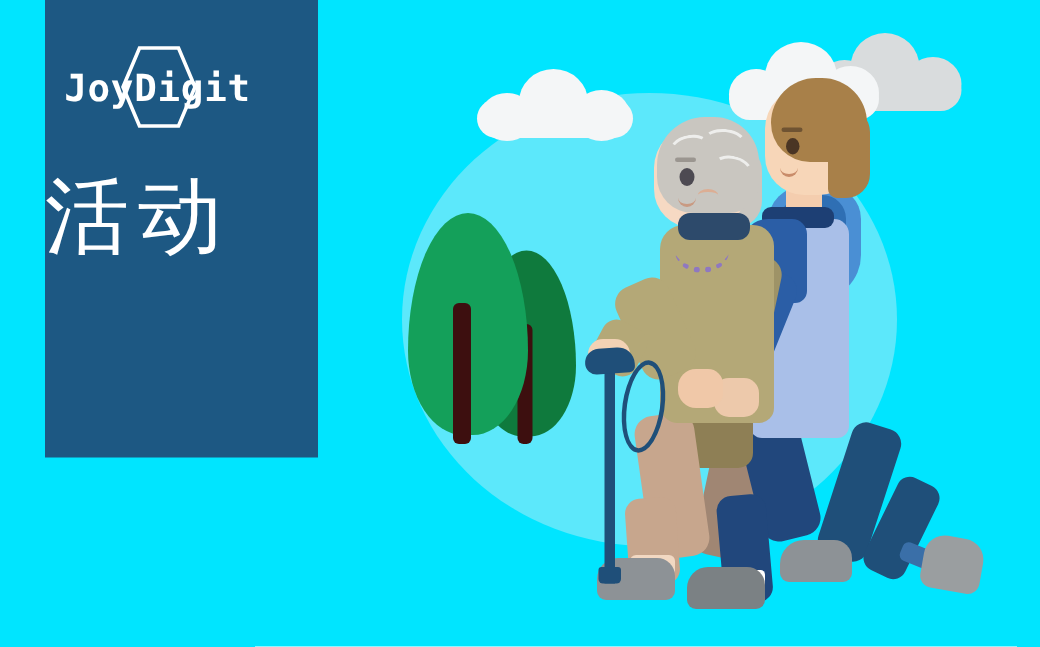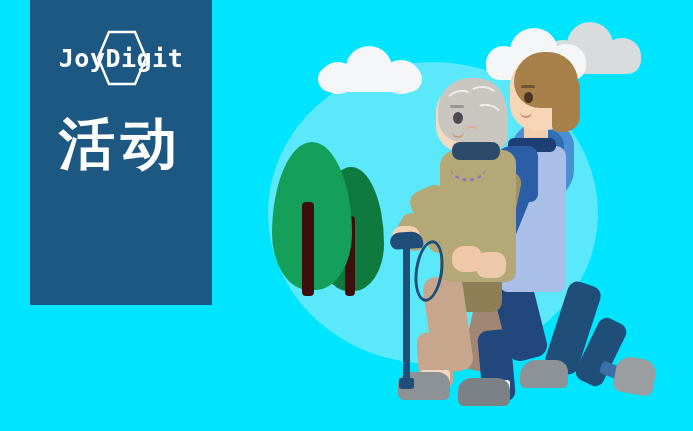--- a/index.html
+++ b/index.html
@@ -171,21 +171,21 @@
   
   #panel {
     position: absolute;
     left: 30px;
     top: 0;
     width: 182px;
     height: 305px;
     background: #1d5883;
     display: flex;
     flex-direction: column;
-    align-items: center;
+    align-items: flex-start;
   }
   #logo-wrap {
     position: relative;
     width: 150px;
     height: 58px;
     margin-top: 30px;
   }
   #logo-hex {
     position: absolute;
     left: 50px; top: 0;
@@ -206,21 +206,21 @@
     margin-top: 8px;
     color: #ffffff;
     font-size: 21px;
     font-weight: bold;
     letter-spacing: 2px;
   }
   #title-cn {
     margin-top: 26px;
     color: #ffffff;
     font-size: 56px;
-    font-weight: bold;
+    font-weight: normal;
     line-height: 1.07;
     letter-spacing: 6px;
     text-align: center;
   }
   #title-cn .line { display: block; }
 </style>
 </head>
 <body>
 
 <div id="stage">

